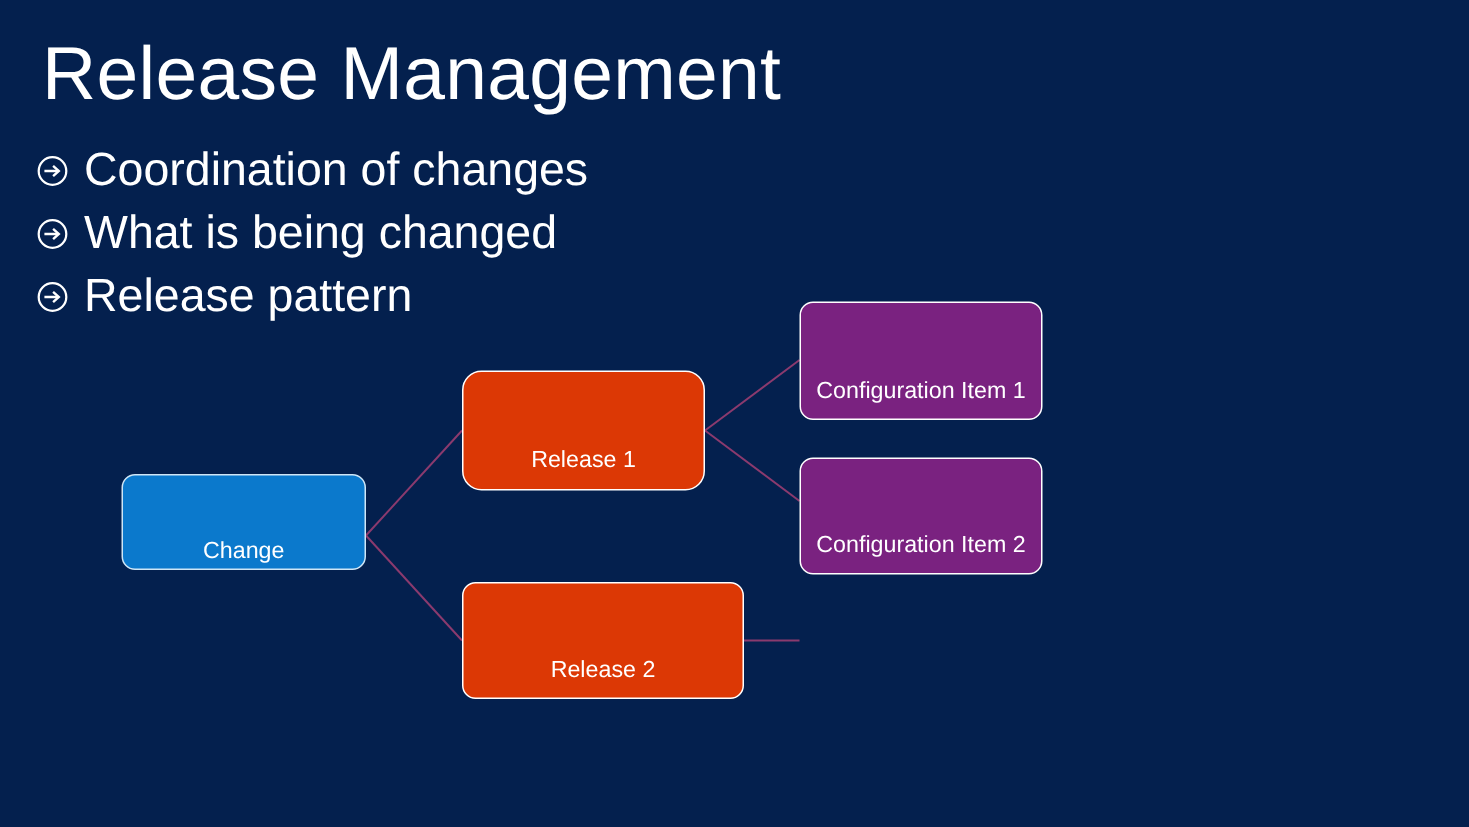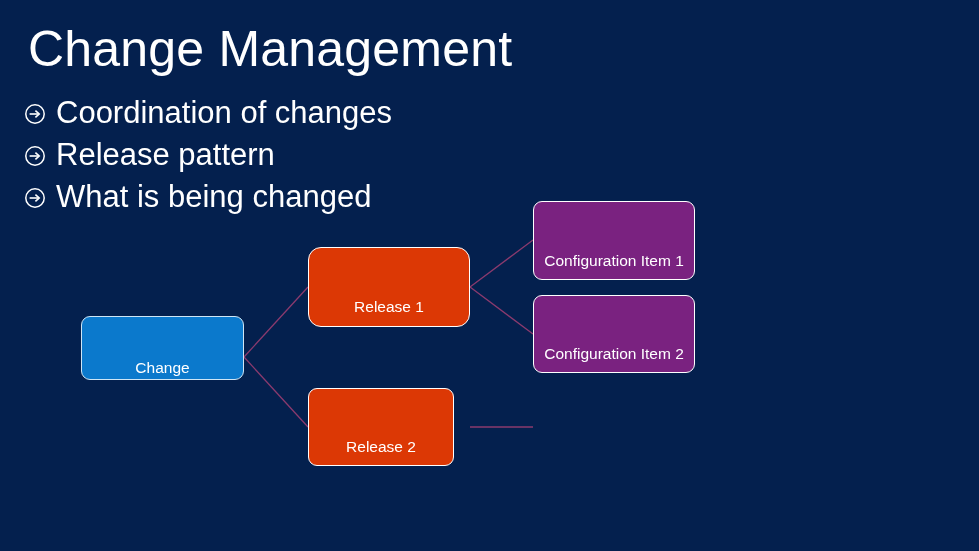--- a/index.html
+++ b/index.html
@@ -94,35 +94,35 @@
     top: 316px;
     width: 163px;
     height: 64px;
     background: #0b79cc;
     border-color: #cfe6f6;
   }
   .node-release {
     background: #dc3805;
   }
   .node-release-1 { left: 308px; top: 247px; width: 162px; height: 80px; border-radius: 13px; }
-  .node-release-2 { left: 308px; top: 388px; width: 146px; height: 78px; }
+  .node-release-2 { left: 308px; top: 388px; width: 188px; height: 78px; }
   .node-config {
     background: #7a2280;
   }
   .node-config-1 { left: 533px; top: 201px; width: 162px; height: 79px; }
-  .node-config-2 { left: 533px; top: 295px; width: 162px; height: 78px; }
+  .node-config-2 { left: 533px; top: 305px; width: 162px; height: 78px; }
   .node-config-3 { left: 533px; top: 384px; width: 162px; height: 83px; }
   .node-label { display: block; margin-top: 39px; }
 </style>
 </head>
 <body>
 
 <div class="slide">
 
-  <div class="slide-title">Change Management</div>
+  <div class="slide-title">Release Management</div>
 
   <div class="bullet-list">
 
     <div class="bullet-row">
       <span class="bullet-glyph">
         <svg width="22" height="22" viewBox="0 0 22 22">
           <circle cx="11" cy="11" r="9.2" fill="none" stroke="#ffffff" stroke-width="1.5"></circle>
           <line x1="5.6" y1="11" x2="14.6" y2="11" stroke="#ffffff" stroke-width="1.6"></line>
           <polyline points="11.4,7.6 15.2,11 11.4,14.4" fill="none" stroke="#ffffff" stroke-width="1.6"></polyline>
         </svg>
@@ -131,32 +131,32 @@
     </div>
 
     <div class="bullet-row">
       <span class="bullet-glyph">
         <svg width="22" height="22" viewBox="0 0 22 22">
           <circle cx="11" cy="11" r="9.2" fill="none" stroke="#ffffff" stroke-width="1.5"></circle>
           <line x1="5.6" y1="11" x2="14.6" y2="11" stroke="#ffffff" stroke-width="1.6"></line>
           <polyline points="11.4,7.6 15.2,11 11.4,14.4" fill="none" stroke="#ffffff" stroke-width="1.6"></polyline>
         </svg>
       </span>
-      <span class="bullet-text">Release pattern</span>
+      <span class="bullet-text">What is being changed</span>
     </div>
 
     <div class="bullet-row">
       <span class="bullet-glyph">
         <svg width="22" height="22" viewBox="0 0 22 22">
           <circle cx="11" cy="11" r="9.2" fill="none" stroke="#ffffff" stroke-width="1.5"></circle>
           <line x1="5.6" y1="11" x2="14.6" y2="11" stroke="#ffffff" stroke-width="1.6"></line>
           <polyline points="11.4,7.6 15.2,11 11.4,14.4" fill="none" stroke="#ffffff" stroke-width="1.6"></polyline>
         </svg>
       </span>
-      <span class="bullet-text">What is being changed</span>
+      <span class="bullet-text">Release pattern</span>
     </div>
 
   </div>
 
   <div class="diagram">
 
     <svg class="connectors" width="979" height="551" viewBox="0 0 979 551">
       <g stroke="#8b3a6e" stroke-width="1.3" fill="none">
         <line x1="244" y1="357" x2="308" y2="287"></line>
         <line x1="244" y1="357" x2="308" y2="427"></line>

